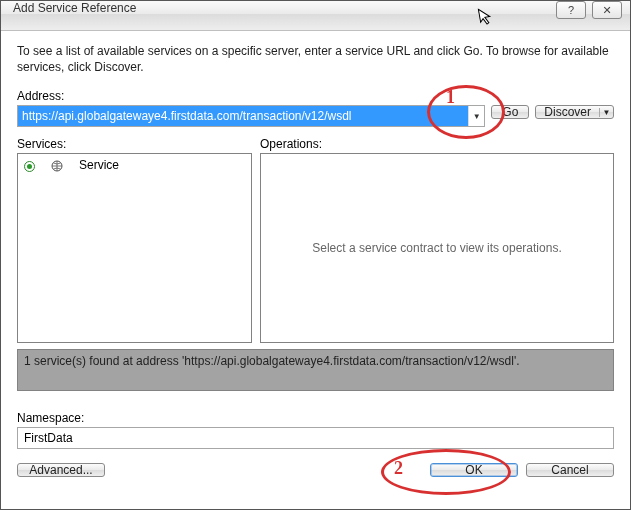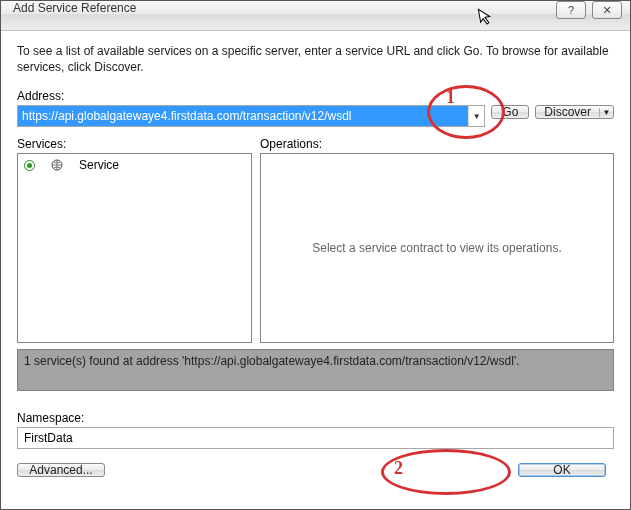--- a/index.html
+++ b/index.html
@@ -125,21 +125,21 @@
   .panel-col.left { flex: 0 0 235px; }
   .panel-label { margin-bottom: 2px; }
   .panel-box {
     border: 1px solid #828282;
     background: #fff;
     height: 190px;
     overflow: auto;
   }
   .tree-row {
     display: flex;
-    align-items: center;
+    align-items: flex-end;
     gap: 16px;
     padding: 4px 6px;
   }
   .radio-sel {
     width: 11px; height: 11px;
     border: 1px solid #2a8a2a;
     border-radius: 50%;
     display: flex; align-items: center; justify-content: center;
   }
   .radio-sel::after {
@@ -282,20 +282,23 @@
 
   <div class="footer">
     <div class="btn btn-wide">
         <span>Advanced...</span>
       </div>
     <div class="spacer"></div>
     <div class="btn btn-wide btn-ok">
         <span>OK</span>
       </div>
     <div style="width:8px"></div>
+    <div class="btn btn-wide">
+        <span>Cancel</span>
+      </div>
   </div>
 
   
   <div class="anno-circle" style="left:426px; top:54px; width:78px; height:54px;"></div>
   <div class="anno-num" style="left:445px; top:56px;">1</div>
 
   <div class="anno-circle" style="left:380px; top:418px; width:130px; height:46px;"></div>
   <div class="anno-num" style="left:393px; top:427px;">2</div>
 
 </div>

